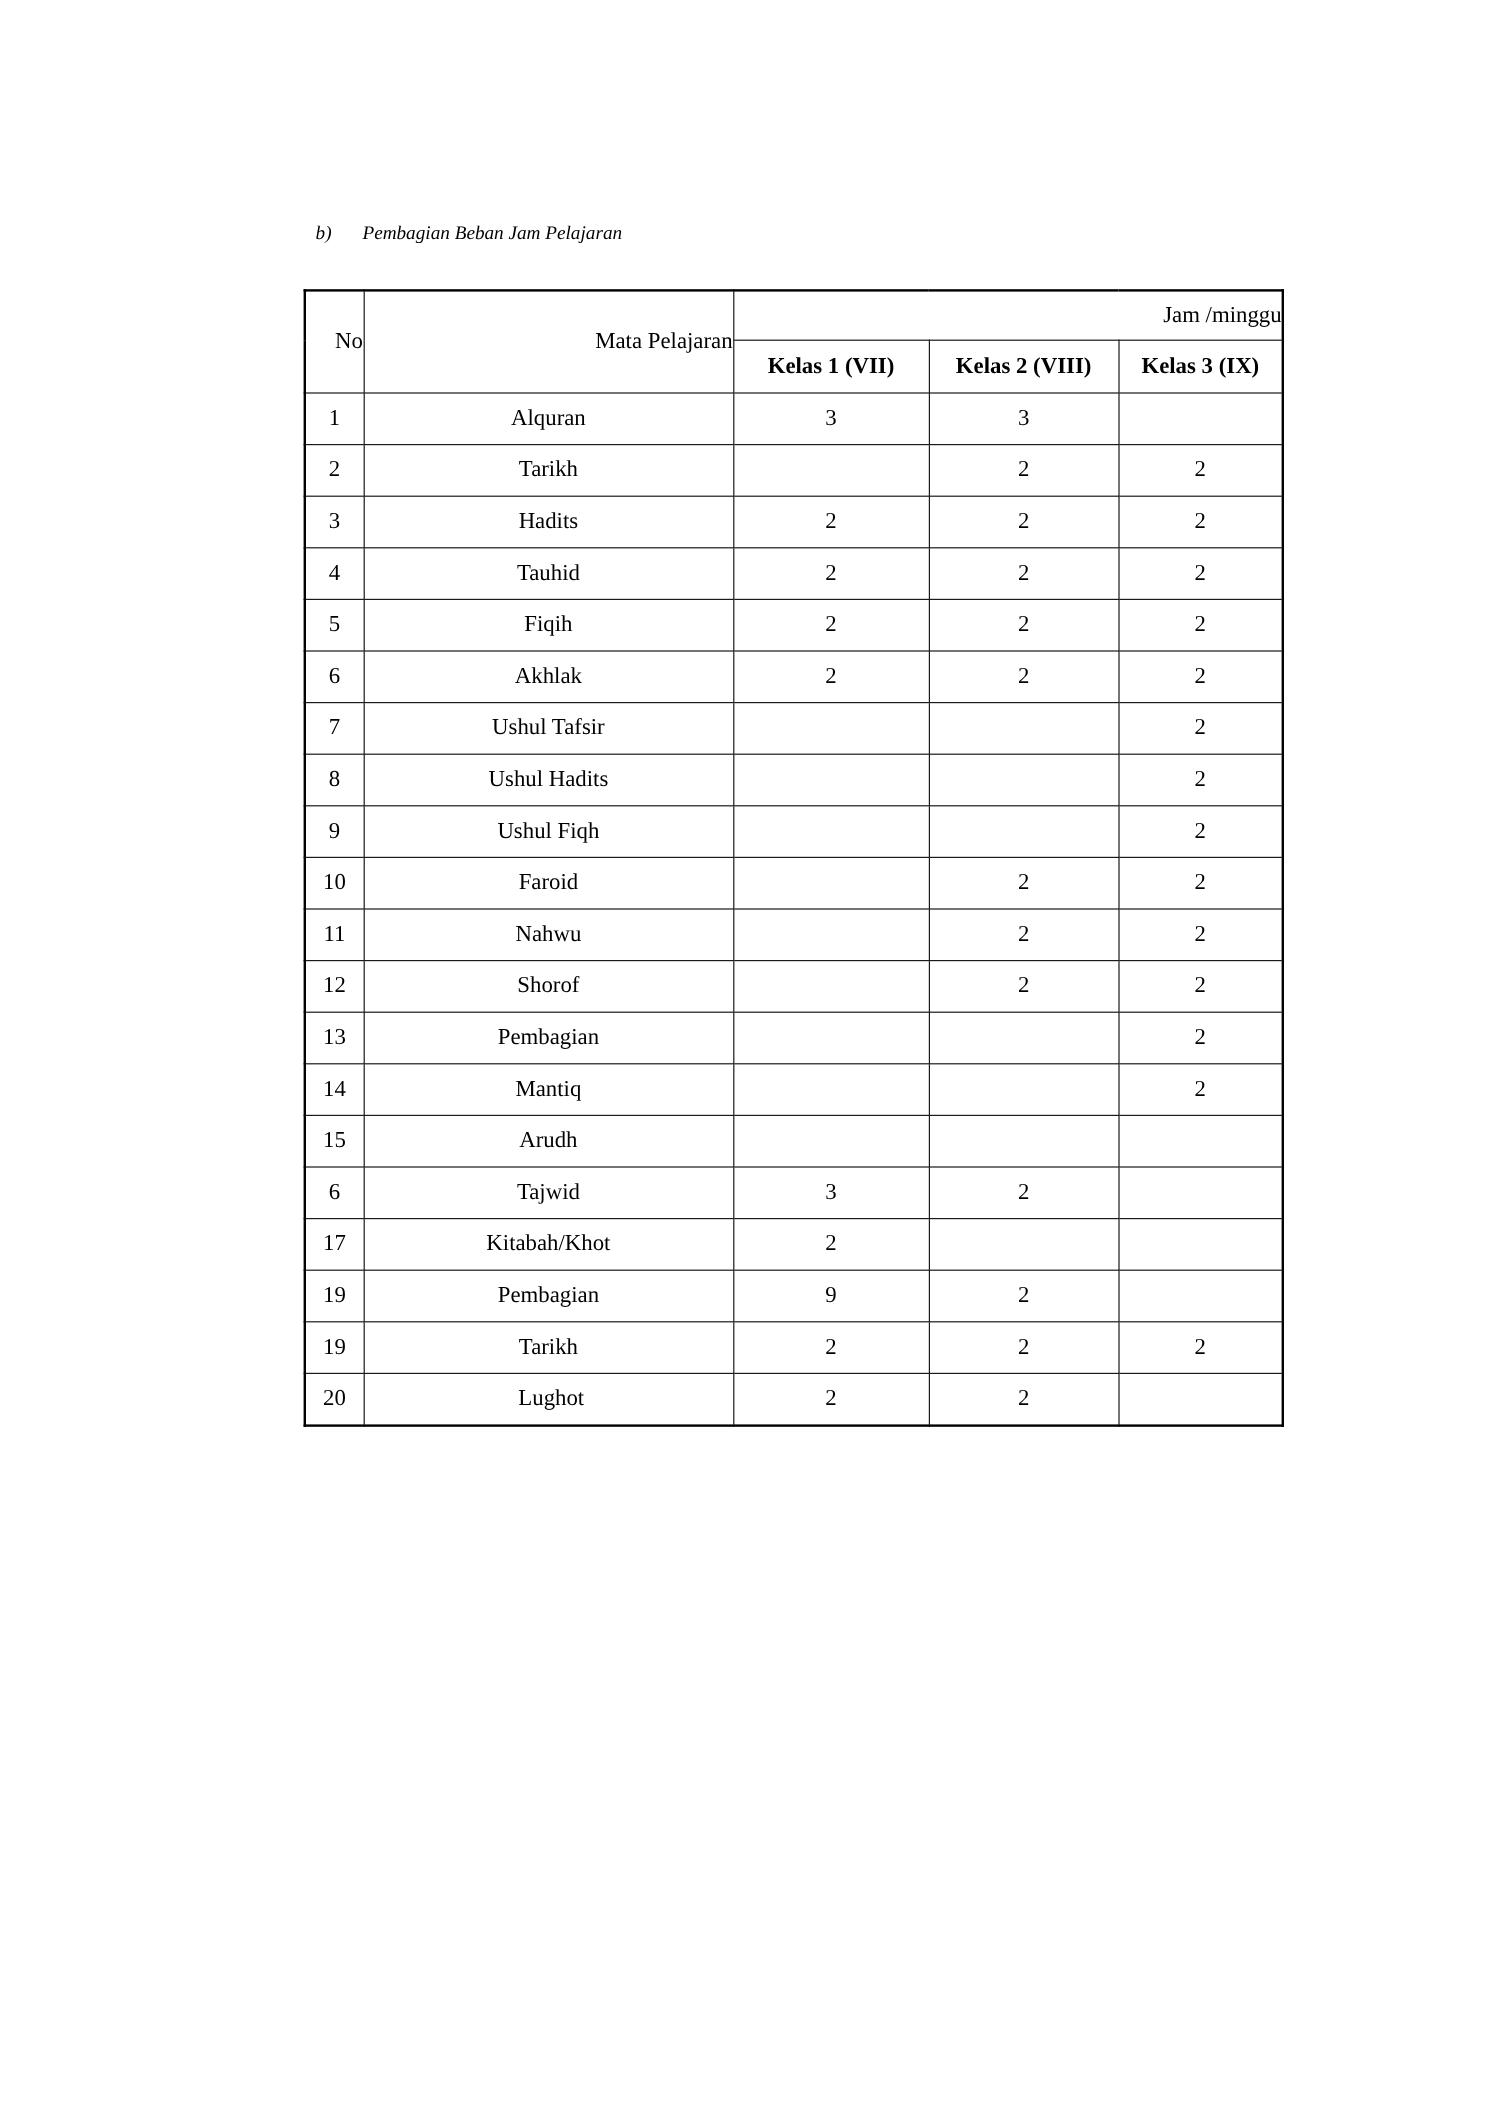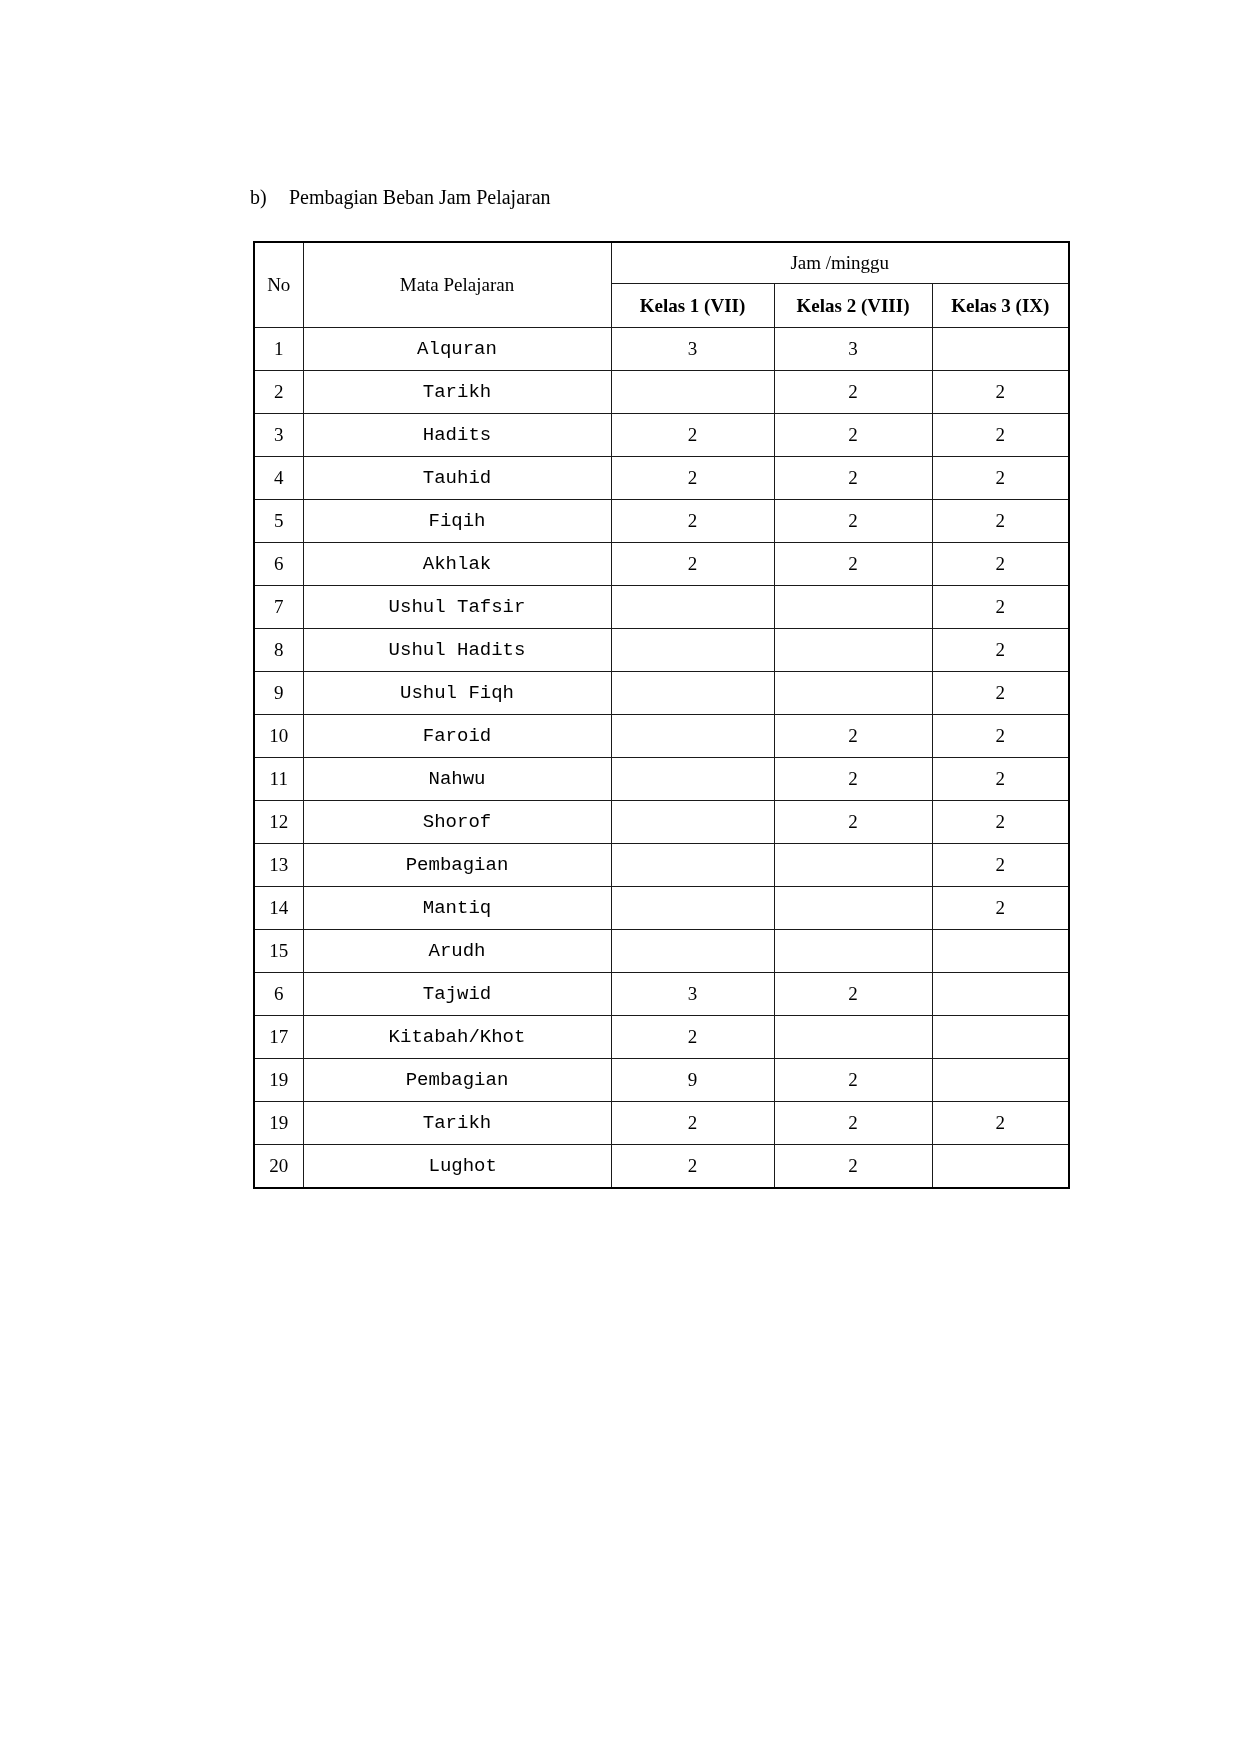--- a/index.html
+++ b/index.html
@@ -10,24 +10,25 @@
   .doc {
     position: relative;
     width: 1241px;
     height: 1755px;
     background: #ffffff;
     font-family: "Liberation Serif", "DejaVu Serif", serif;
     color: #000000;
   }
   .heading {
     position: absolute;
-    left: 250px;
+    left: 263px;
     top: 186px;
-    font-size: 20px;
+    font-size: 16px;
     white-space: nowrap;
+    font-style: italic;
   }
   .heading-label {
     display: inline-block;
     width: 39px;
   }
   table.jam-table {
     position: absolute;
     left: 253px;
     top: 241px;
     width: 815px;
@@ -38,28 +39,27 @@
   table.jam-table th,
   table.jam-table td {
     border: 1px solid #1a1a1a;
     font-weight: normal;
     padding: 0;
     vertical-align: middle;
     text-align: center;
     overflow: hidden;
   }
   table.jam-table { border: 2px solid #000; }
-  thead tr.r-jam th { height: 40px; }
+  thead tr.r-jam th { height: 40px; text-align: right; }
   thead tr.r-kelas th { height: 43px; font-weight: bold; }
   tbody td { height: 42px; }
   td.c-subject {
     text-align: left;
     padding-left: 13px;
     white-space: pre-wrap;
-    font-family: Liberation Mono, monospace;
   }
   col.w-no { width: 49px; }
   col.w-subject { width: 308px; }
   col.w-k1 { width: 163px; }
   col.w-k2 { width: 158px; }
   col.w-k3 { width: 137px; }
 </style>
 </head>
 <body>
 

